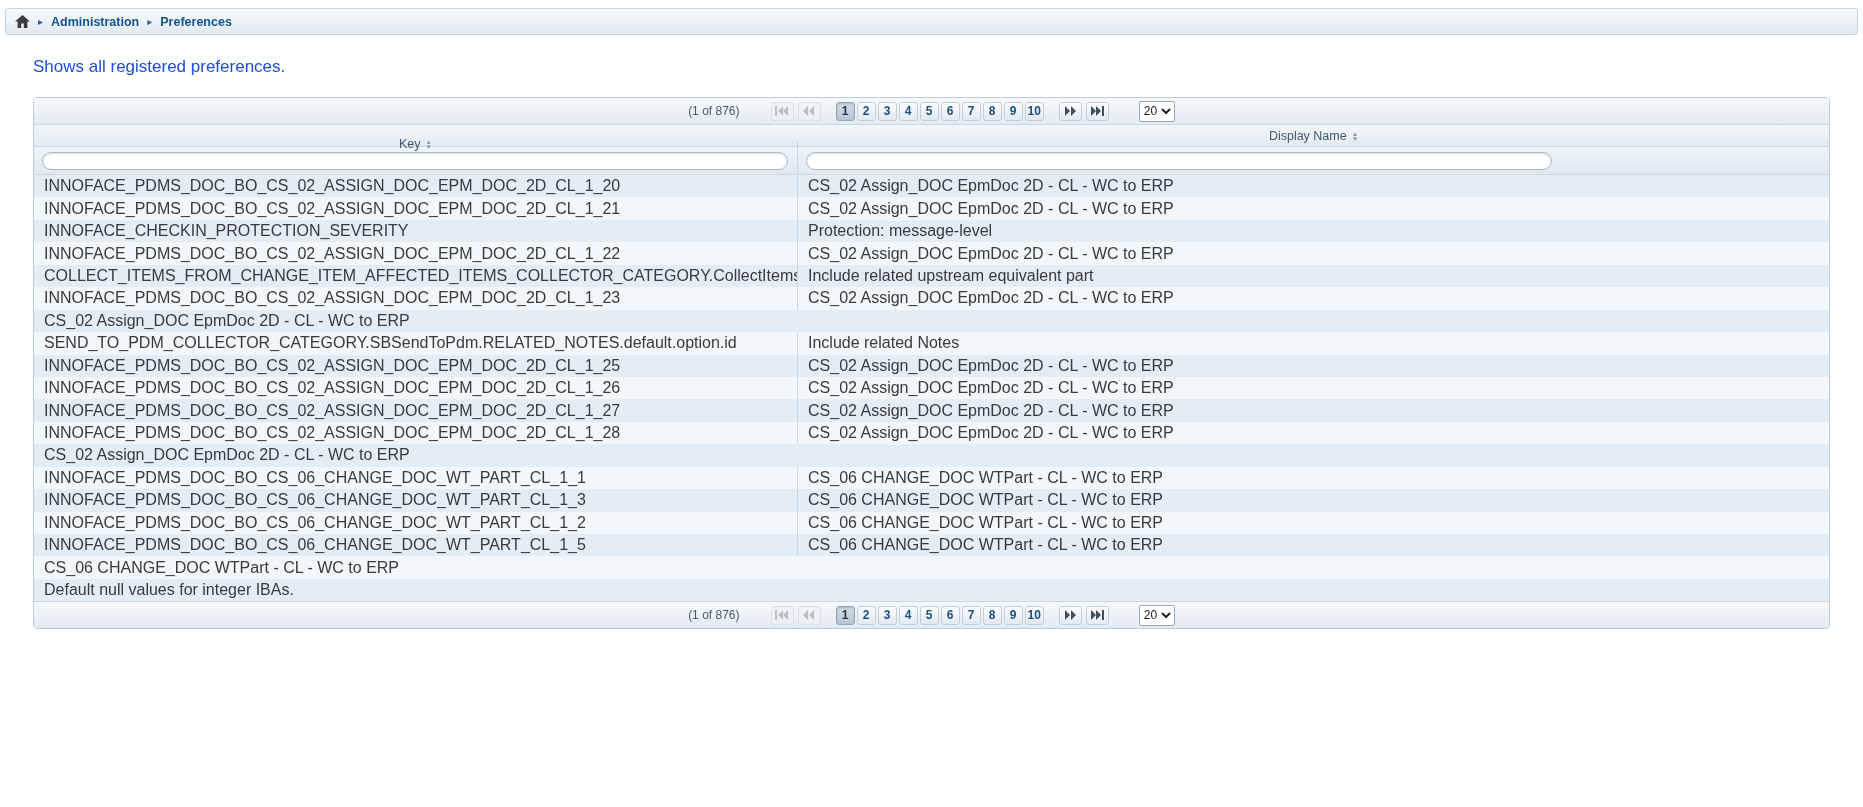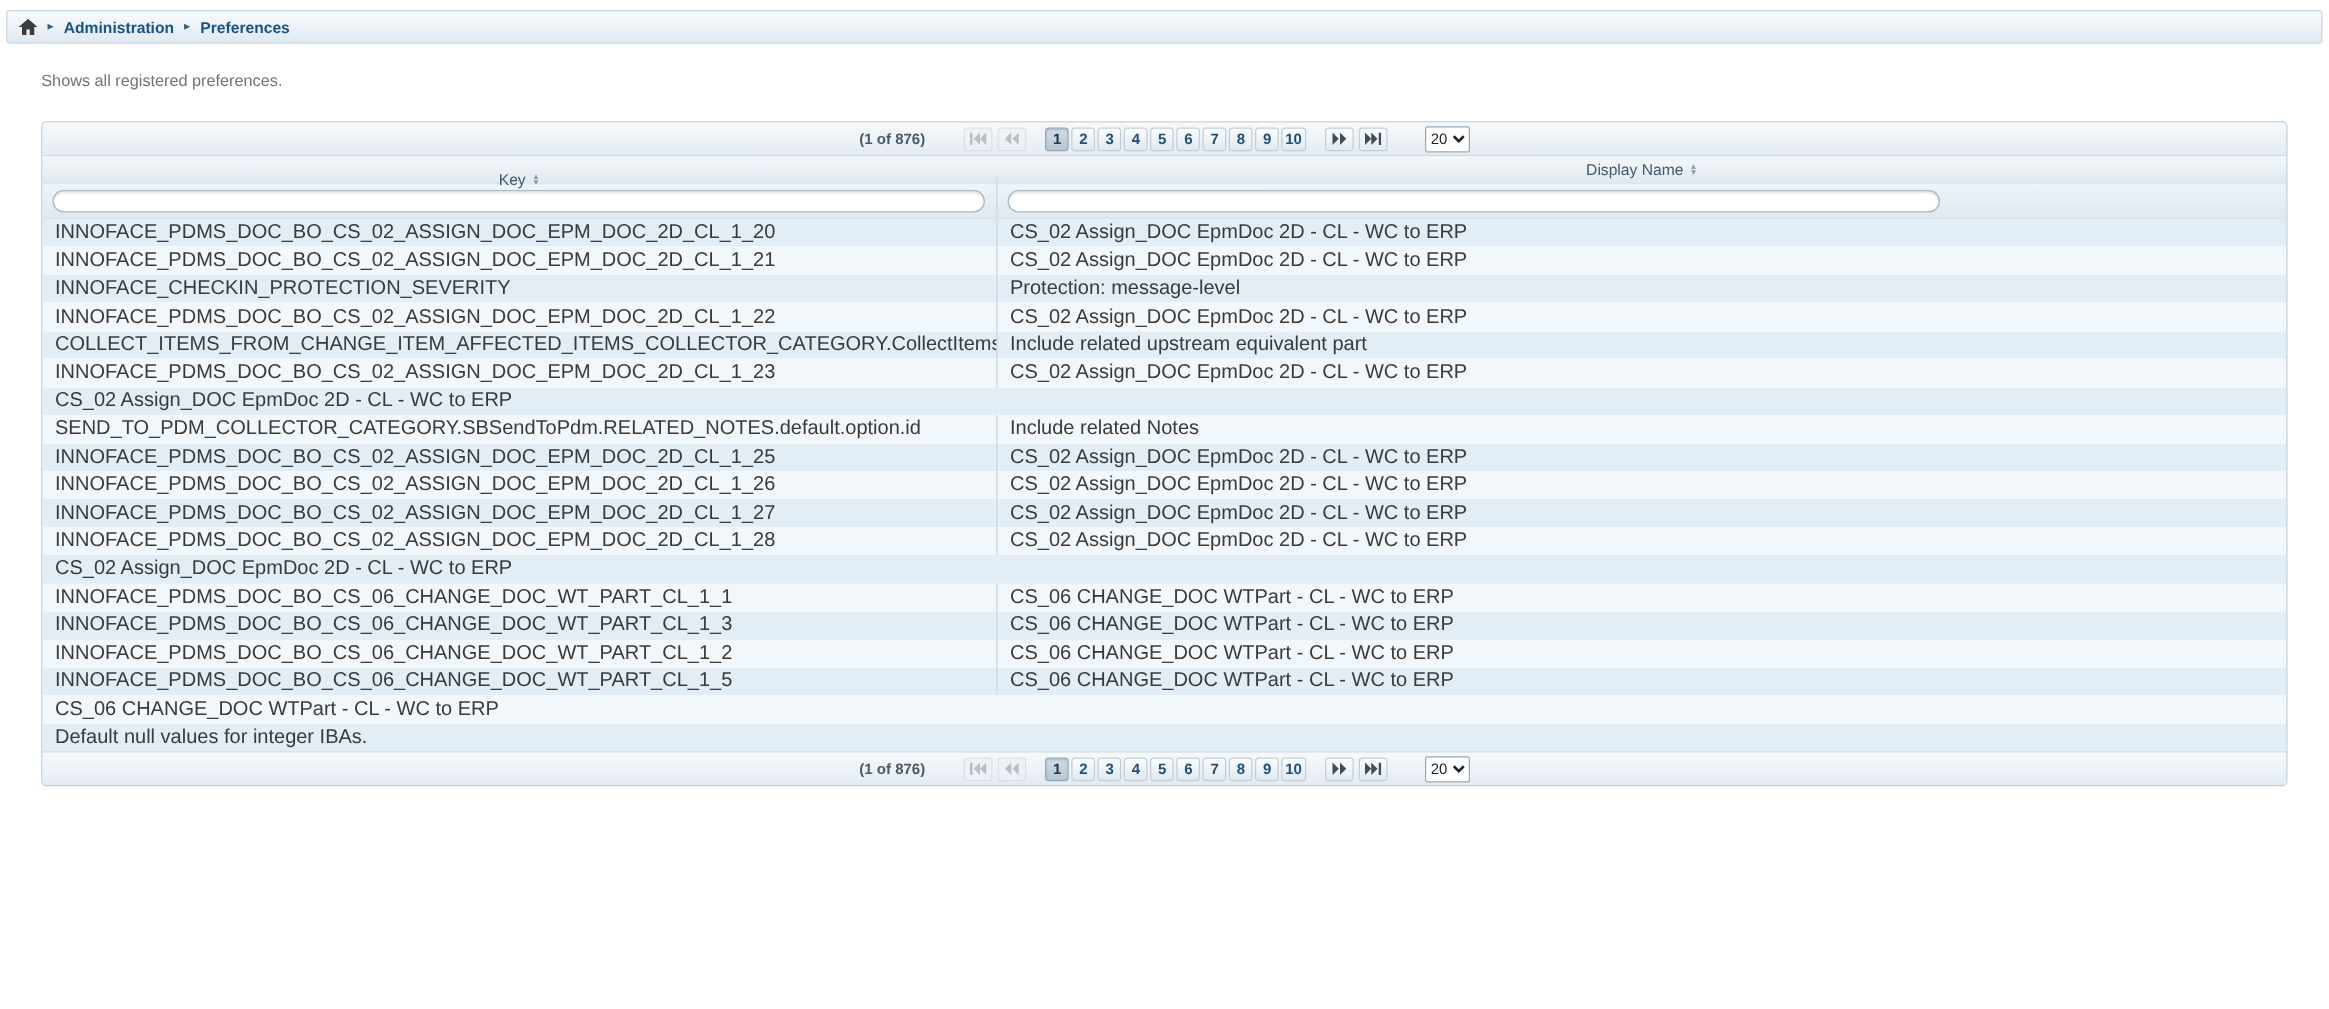--- a/index.html
+++ b/index.html
@@ -14,36 +14,36 @@
     position:absolute; left:5px; top:8px; width:1853px; height:27px;
     background:linear-gradient(#f8fbfd,#e0e9f1);
     border:1px solid #c6d4e0; border-radius:3px;
     display:flex; align-items:center; padding:0 9px; gap:8px;
   }
   .home-icon { display:flex; align-items:center; cursor:pointer; }
   .crumb-sep { color:#2e5f93; font-size:10px; line-height:1; }
   .crumb-link { color:#15538c; font-weight:bold; font-size:12.5px; text-decoration:none; cursor:pointer; }
 
   
-  .page-desc { position:absolute; left:33px; top:57px; font-size:13px; color:#737373; }
+  .page-desc { position:absolute; left:33px; top:57px; font-size:17px; color:#1d4ed8; }
 
   
   .table-wrap {
     position:absolute; left:33px; top:97px; width:1797px;
     border:1px solid #b9cedd; border-radius:4px; overflow:hidden; background:#fff;
   }
 
   
   .paginator {
     height:27px; background:linear-gradient(#f6f9fb,#e3ebf2);
     display:flex; align-items:center; justify-content:center; font-size:12px;
   }
   .paginator.top { border-bottom:1px solid #c9d8e4; }
   .paginator.bottom { border-top:1px solid #c9d8e4; }
-  .pg-current { font-weight:bold; color:#4a5a68; margin-right:29px; }
+  .pg-current { font-weight:normal; color:#4a5a68; margin-right:29px; }
   .pg-btn {
     width:23px; height:19px; display:flex; align-items:center; justify-content:center;
     border:1px solid #c2cfd9; border-radius:3px;
     background:linear-gradient(#fbfcfd,#e3ebf1); cursor:pointer; padding:0;
     color:#414e59; margin:0 2px;
   }
   .pg-btn.disabled { color:#a7b0b8; background:#eef1f4; border-color:#d3dce3; opacity:.75; }
   .pg-pages { display:flex; margin:0 12px; }
   .pg-page {
     min-width:19px; height:19px; display:flex; align-items:center; justify-content:center;

